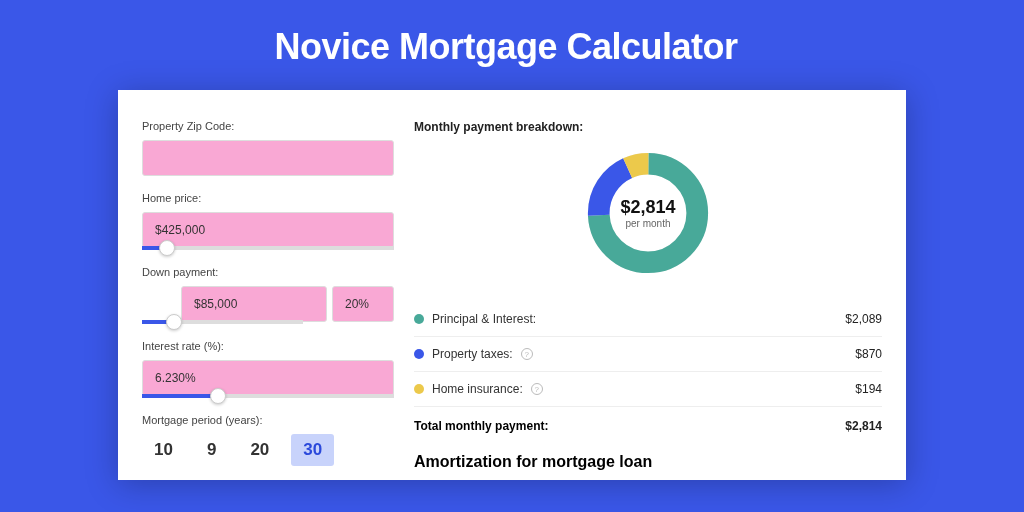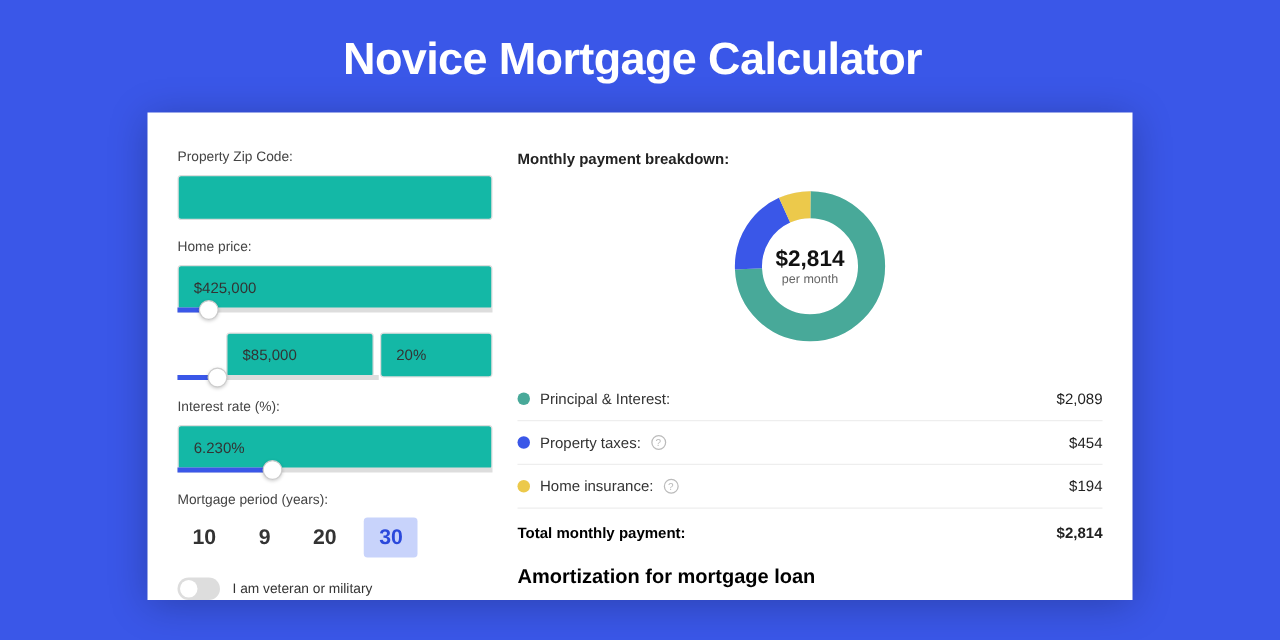--- a/index.html
+++ b/index.html
@@ -21,41 +21,41 @@
 
   .field-label { font-size: 11px; color: #444; margin-bottom: 8px; }
   .input {
     width: 100%;
     height: 36px;
     border: 1px solid #ddd;
     border-radius: 3px;
     padding: 0 12px;
     font-size: 12px;
     color: #333;
-    background: #14b8a6;
+    background: #f9a8d4;
     display: flex; align-items: center;
   }
   .slider-track {
     position: relative;
     height: 4px;
     background: #ddd;
     margin-top: -2px;
   }
   .slider-fill {
     position: absolute; left: 0; top: 0; height: 4px; background: #3a57e8;
   }
   .slider-thumb {
     position: absolute; top: -6px; width: 16px; height: 16px; border-radius: 50%;
     background: #fff; border: 1px solid #ccc; box-shadow: 0 1px 3px rgba(0,0,0,0.2);
     transform: translateX(-50%);
   }
 
   .group { margin-bottom: 16px; }
   .row { display: flex; gap: 5px; padding-left: 39px; }
-  .row .input.small { width: 90px; flex: none; }
+  .row .input.small { width: 62px; flex: none; }
 
   .period-row { display: flex; gap: 10px; }
   .period-btn {
     font-size: 17px; font-weight: 700; color: #333;
     padding: 6px 12px; border-radius: 3px; background: transparent;
     cursor: pointer;
   }
   .period-btn.active { background: #c8d3fb; color: #2b49db; }
 
   .toggle-row { display: flex; align-items: center; gap: 10px; margin-top: 10px; }
@@ -113,20 +113,21 @@
     <div class="group">
       <div class="field-label">Home price:</div>
       <div class="input">$425,000</div>
       <div class="slider-track">
         <div class="slider-fill" style="width:10%"></div>
         <div class="slider-thumb" style="left:10%"></div>
       </div>
     </div>
 
     <div class="group">
+      <div class="field-label">Down payment:</div>
       <div class="row">
         <div class="input" style="flex:1">$85,000</div>
         <div class="input small">20%</div>
       </div>
       <div class="slider-track" style="width:161px">
         <div class="slider-fill" style="width:20%"></div>
         <div class="slider-thumb" style="left:20%"></div>
       </div>
     </div>
 
@@ -186,21 +187,21 @@
       <span class="legend-val">$2,089</span>
     </div>
     <div class="divider"></div>
 
     <div class="legend-row">
       <div class="legend-left">
         <span class="dot tax"></span>
         <span>Property taxes:</span>
         <span class="info-icon">?</span>
       </div>
-      <span class="legend-val">$454</span>
+      <span class="legend-val">$870</span>
     </div>
     <div class="divider"></div>
 
     <div class="legend-row">
       <div class="legend-left">
         <span class="dot ins"></span>
         <span>Home insurance:</span>
         <span class="info-icon">?</span>
       </div>
       <span class="legend-val">$194</span>

